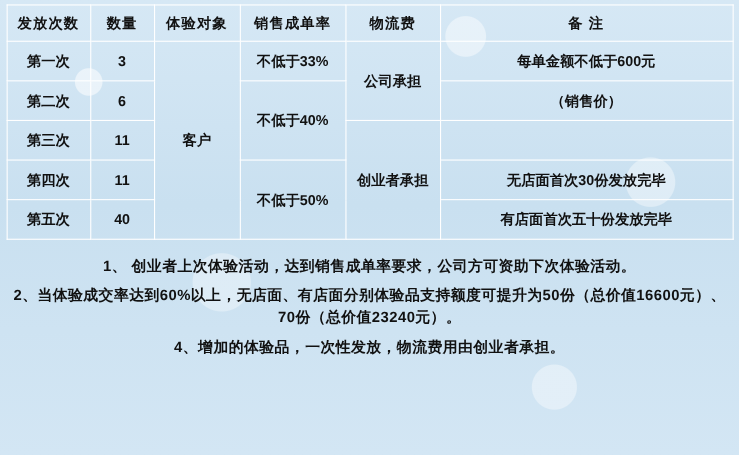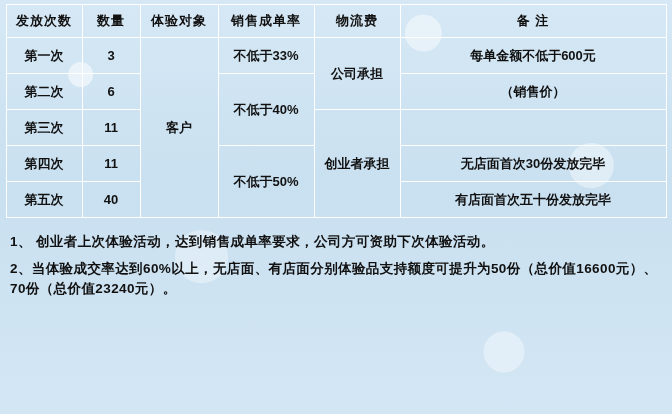--- a/index.html
+++ b/index.html
@@ -70,20 +70,21 @@
     font-size: 13.5px;
     line-height: 1.52;
     font-weight: bold;
     color: #111;
   }
   .notes .note-title {
     margin-bottom: 4px;
   }
   .notes p {
     margin: 0 0 6px 0;
+    text-align: center;
   }
   .spacer-line { letter-spacing: 0.4px; }
 </style>
 </head>
 <body>
 
 <div class="sheet">
 
   <table class="main">
     <colgroup>
@@ -138,15 +139,16 @@
         <td>第五次</td>
         <td>40</td>
         <td>有店面首次五十份发放完毕</td>
       </tr>
     </tbody>
   </table>
 
   <div class="notes">
     <p class="spacer-line">1、 创业者上次体验活动，达到销售成单率要求，公司方可资助下次体验活动。</p>
     <p class="spacer-line">2、当体验成交率达到60%以上，无店面、有店面分别体验品支持额度可提升为50份（总价值16600元）、70份（总价值23240元）。</p>
+    <p class="spacer-line">4、增加的体验品，一次性发放，物流费用由创业者承担。</p>
   </div>
 
 </div>
 
 </body></html>

